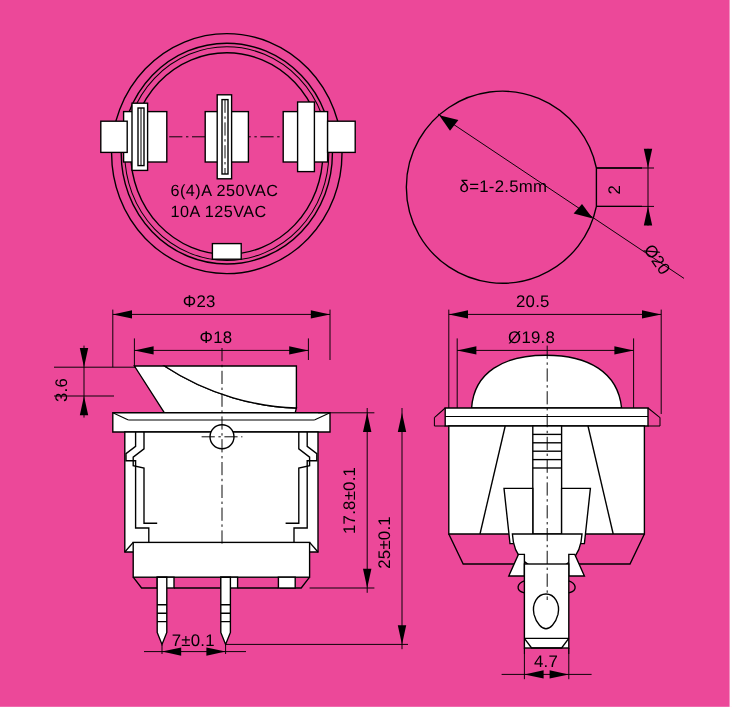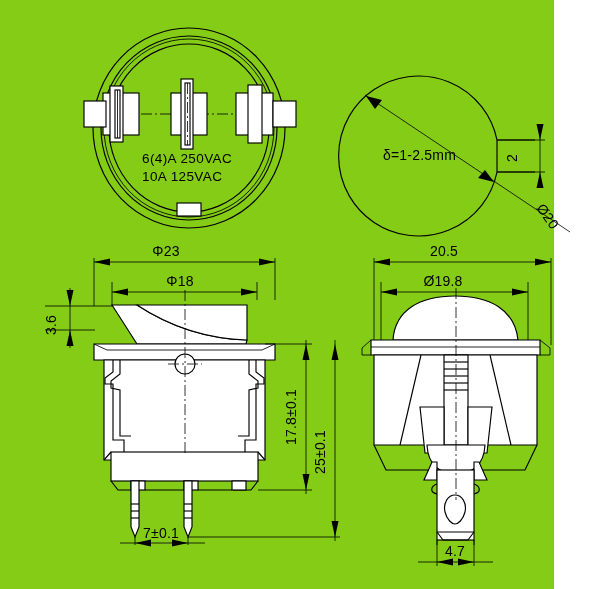--- a/index.html
+++ b/index.html
@@ -9,23 +9,23 @@
   }
   body {
     width: 610px;
     height: 589px;
     font-family: "Liberation Sans", sans-serif;
     overflow: hidden;
     position: relative;
   }
   #sheet {
     position: relative;
-    width: 554px;
+    width: 608px;
     height: 589px;
-    background: #84cc16;
+    background: #ec4899;
   }
   svg.drawing {
     position: absolute;
     left: 0;
     top: 0;
     width: 610px;
     height: 589px;
   }
   .ln {
     stroke: #000000;

